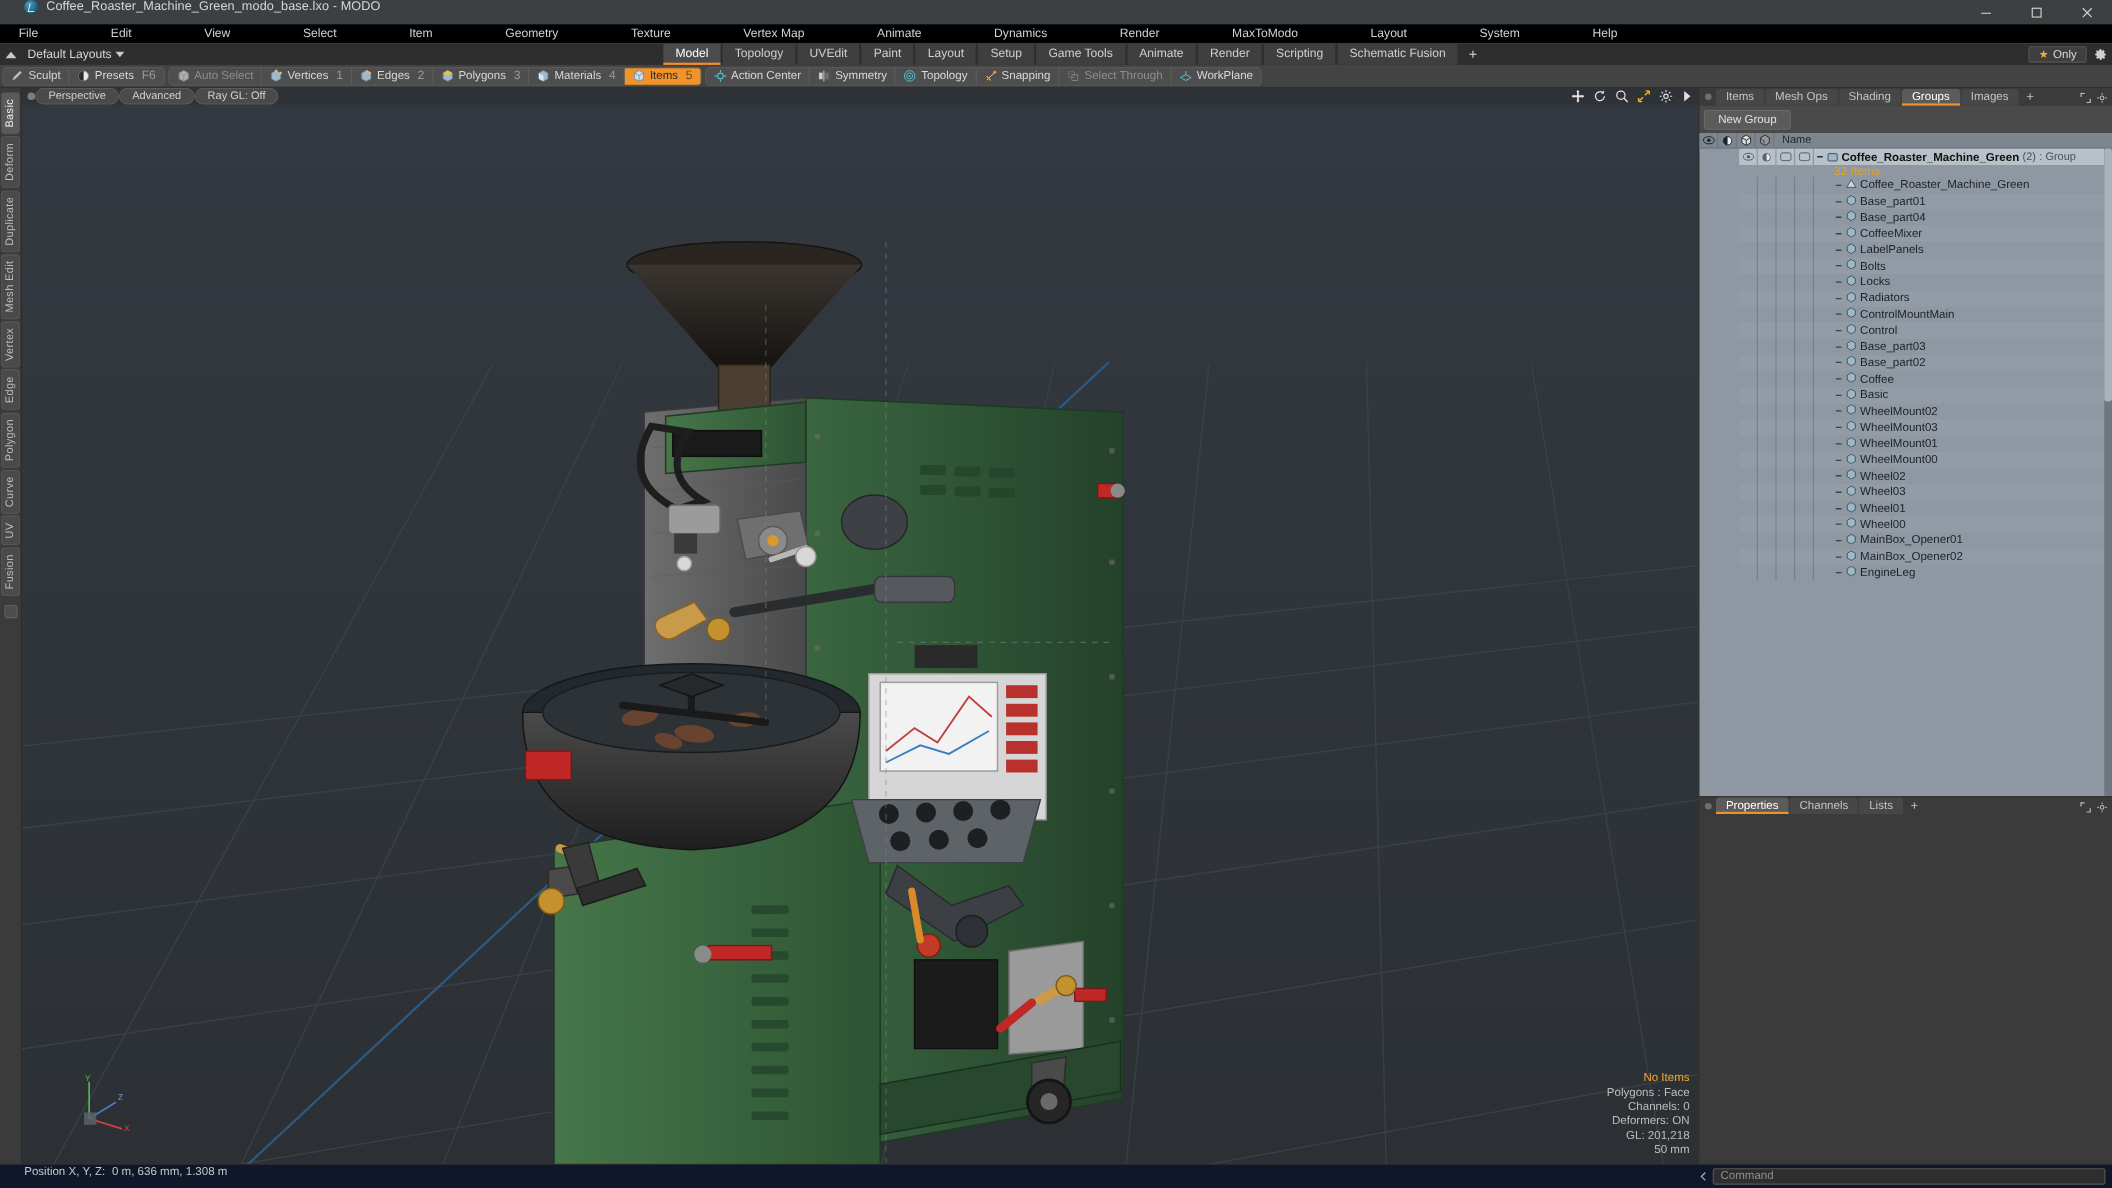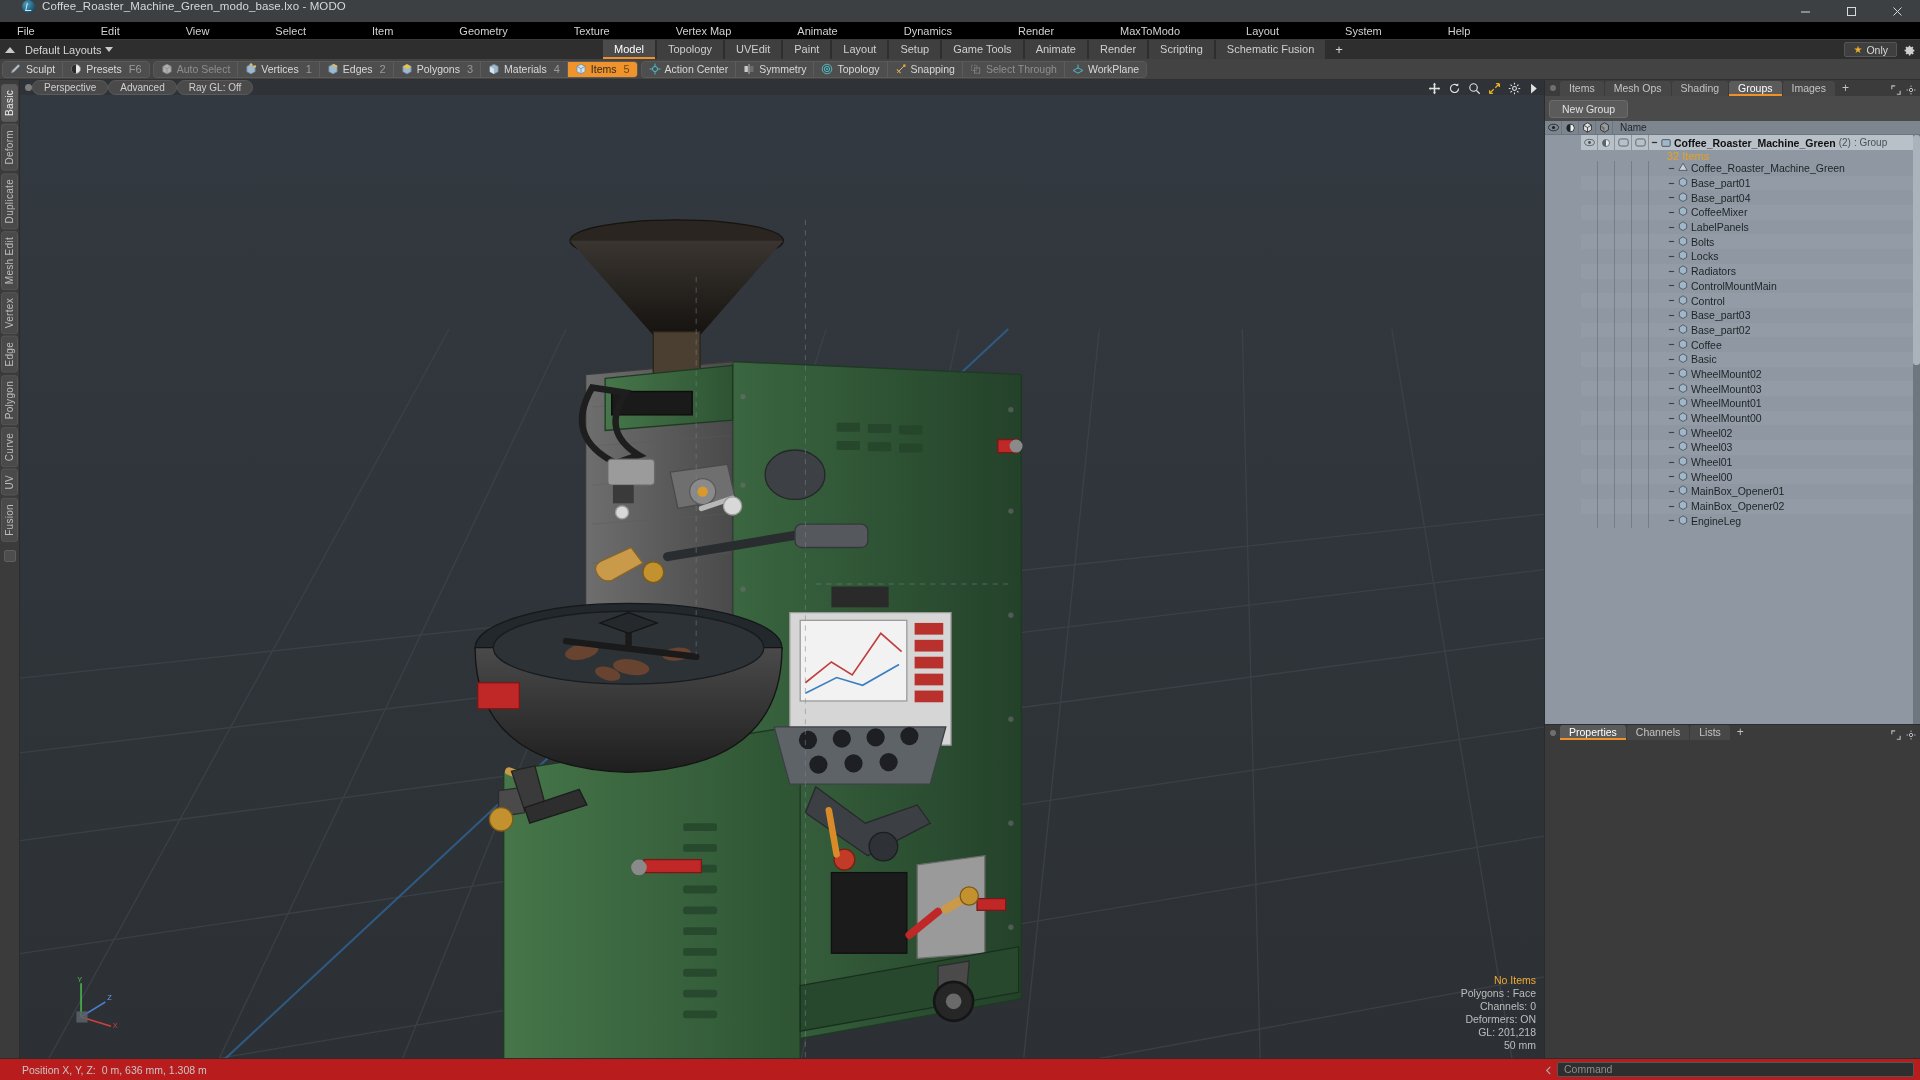--- a/index.html
+++ b/index.html
@@ -141,21 +141,21 @@
     background:#6e767f; }
   .scroll-thumb { position:absolute; right:0; top:14px; width:7px; height:230px;
     background:#aab2bb; border-radius:3px; }
 
   
   .proptabs { height:16px; background:#3b3b3b; display:flex; align-items:center; gap:1px;
     padding-left:5px; position:relative; border-top:1px solid #2d2d2d; }
   .propbody { height:318px; background:#3b3b3b; position:relative; }
 
   
-  .statusbar { height:22px; background:#b91c1c; display:flex; align-items:center;
+  .statusbar { height:22px; background:#0f172a; display:flex; 
     border-top:1px solid #2c2c2c; }
   .pos-text { font-size:10.5px; color:#c6c6c6; padding-left:22px; }
   .cmdwrap { margin-left:auto; display:flex; align-items:center; width:376px;
     padding-right:6px; gap:4px; }
   .cmd-input { flex:1; height:15px; background:#2e2e2e; border:1px solid #555;
     border-radius:2px; font-size:10.5px; color:#8d8d8d; padding:0 6px; line-height:13px; }
 </style>
 </head>
 <body>
 

